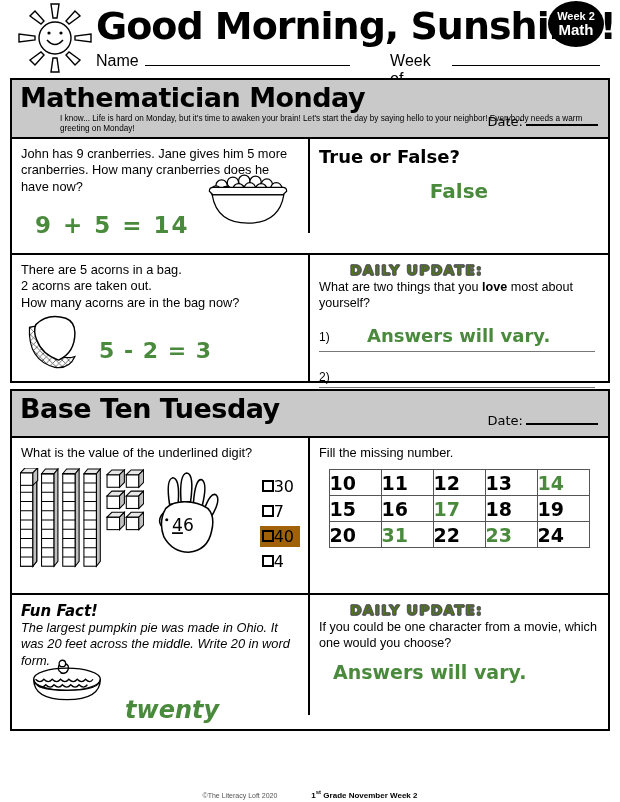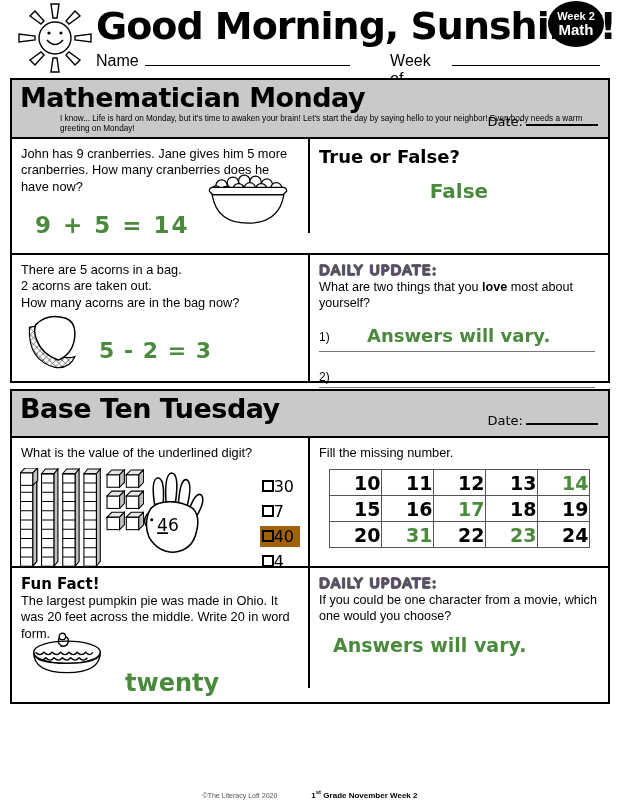--- a/index.html
+++ b/index.html
@@ -73,43 +73,44 @@
     font-family: "DejaVu Sans", sans-serif;
   }
 
   
   .tf-title { font-size: 18px; font-weight: bold; font-family: "DejaVu Sans", sans-serif;}
   .tf-eq { font-size: 22px; text-align: center; margin-top: 12px; letter-spacing: 1px; }
   .tf-ans { font-size: 20px; text-align: center; margin-top: 12px; }
 
   
   .du-title {
-    font-size: 14px; font-weight: normal; letter-spacing: 1.2px;
-    color: #6d28d9; -webkit-text-stroke: 1px #555;
+    font-size: 14px; font-weight: bold; letter-spacing: 1.2px;
+    color: #4d7c0f; -webkit-text-stroke: 1px #555;
     text-shadow: 0 0 0 #555, 1px 0 0 #777, -1px 0 0 #777, 0 1px 0 #777, 0 -1px 0 #777;
     font-family: "DejaVu Sans", sans-serif;
+    margin-left: 31px;
   }
   .du-q { font-size: 12.6px; line-height: 1.3; margin-top: 1px; }
   .du-line { border-bottom: 1.3px solid #777; margin-top: 2px; }
   .num-lbl { font-size: 12px; }
 
   
   .awv { color:#4a8a3c; font-weight:bold; font-family:"DejaVu Sans", sans-serif; }
 
   
   .opts { position: absolute; right: 8px; top: 38px; }
   .opt { display: flex; align-items: center; padding: 1px 6px 1px 2px; margin-bottom: 4px; }
   .opt.hl { background: #a16207; }
   .box { width: 12px; height: 12px; border: 2px solid #000; display:inline-block; }
   .opt-label { font-size: 16px; font-family:"DejaVu Sans", sans-serif; }
 
   
   .ngrid { border: 1.5px solid #555; border-collapse: collapse; margin: 8px auto 0 auto; }
   .ngrid td {
-    border: 1px solid #555; width: 52px; height: 26px; text-align: right;
+    border: 1px solid #555; width: 52px; height: 26px; text-align: left;
     font-size: 19px; font-weight: bold; font-family: "DejaVu Sans", sans-serif;
   }
   .ngrid td.g { color: #4a8a3c; }
 
   
   .b10 { position:absolute; left: 8px; top: 30px; }
 
   .footer { position:absolute; left:0; right:0; bottom: 2px; display:flex; justify-content:center; gap: 34px; align-items:baseline; }
   .foot-c { font-size: 7px; color:#555; }
   .foot-r { font-size: 8px; font-weight: bold; }
@@ -250,21 +251,21 @@
   <div class="section">
     <div class="band" style="padding-bottom:12px;">
       <span class="band-title">Base Ten Tuesday</span>
       <span class="band-date">
         <span>Date:</span>
         <span class="dline"></span>
       </span>
     </div>
 
     <div class="grid2">
-      <div class="cellL" style="height:128px;">
+      <div class="cellL" style="height:155px;">
         <div class="cell-pad" style="padding-bottom:0;">
           <div class="qtext">What is the value of the underlined digit?</div>
         </div>
 
         <div class="b10">
           <svg viewBox="0 0 128 108" width="124" height="104">
             <g stroke="#000" stroke-width="1.1" fill="#fff">
               <g id="rodg">
                 <rect x="0" y="6" width="13" height="96"></rect>
                 <path d="M0 6 L4 1 L17 1 L13 6 Z" fill="#e8e8e8"></path>
@@ -308,21 +309,21 @@
               <g transform="translate(90,46)">
                   <use href="#cubeg"></use>
                 </g>
               <g transform="translate(110,46)">
                   <use href="#cubeg"></use>
                 </g>
             </g>
           </svg>
         </div>
 
-        <div style="position:absolute;left:114px;top:32px;">
+        <div style="position:absolute;left:129px;top:32px;">
           <svg viewBox="0 0 86 96" width="82" height="92">
             <g fill="#fff" stroke="#000" stroke-width="1.6">
               <path d="M30 36 Q26 10 33 8 Q41 8 39 34 Z"></path>
               <path d="M42 33 Q40 4 48 3 Q56 4 52 33 Z"></path>
               <path d="M55 34 Q57 8 64 10 Q70 14 64 38 Z"></path>
               <path d="M66 42 Q73 22 79 26 Q84 32 73 50 Z"></path>
               <path d="M24 44 Q18 50 20 56 Q22 62 29 62 L30 52 Z"></path>
               <path d="M26 40 Q18 54 24 70 Q33 86 50 86 Q70 84 74 64 Q78 48 70 40 Q60 33 46 33 Q33 33 26 40 Z"></path>
             </g>
             <circle cx="27" cy="52" r="1.6" fill="#000"></circle>
@@ -378,21 +379,21 @@
             <td>22</td>
             <td class="g">23</td>
             <td>24</td>
           </tr>
         </tbody>
           </table>
       </div>
     </div>
 
     <div class="grid2 rowsep">
-      <div class="cellL" style="height:120px;">
+      <div class="cellL" style="height:120px;font-style:italic;">
         <div class="cell-pad">
           <div style="font-size:15px;font-weight:bold;font-family:'DejaVu Sans',sans-serif;">Fun Fact!</div>
           <div class="qtext">The largest pumpkin pie was made in Ohio. It was 20 feet across the middle. Write 20 in word form.</div>
           <div class="answer" style="font-size:24px;margin-top:26px;margin-left:104px;">twenty</div>
         </div>
         <div style="position:absolute;left:14px;bottom:4px;">
           <svg viewBox="0 0 86 54" width="82" height="50">
             <g fill="#fff" stroke="#000" stroke-width="1.4">
               <ellipse cx="43" cy="24" rx="36" ry="12"></ellipse>
               <path d="M7 24 Q7 46 43 46 Q79 46 79 24 Q79 36 43 36 Q7 36 7 24 Z"></path>

